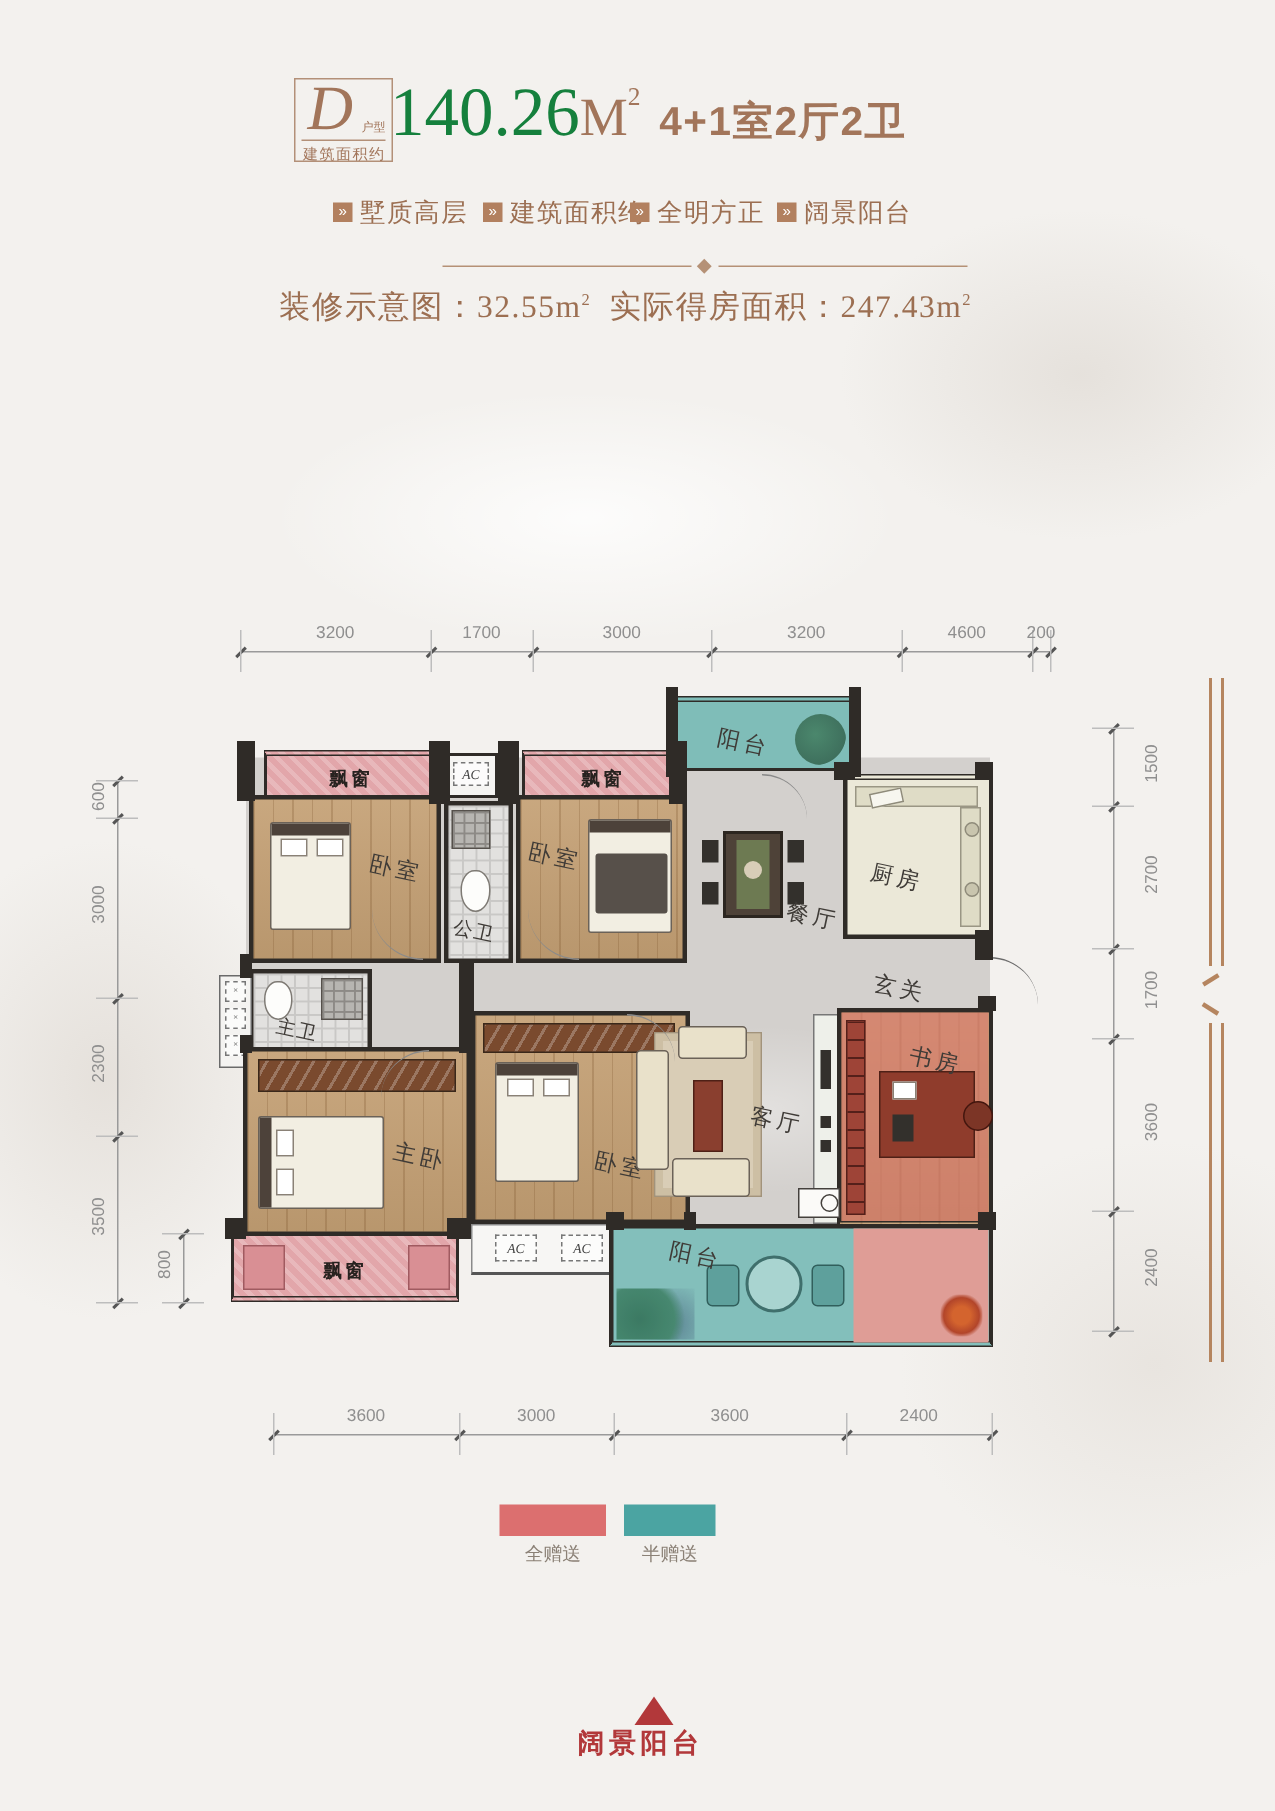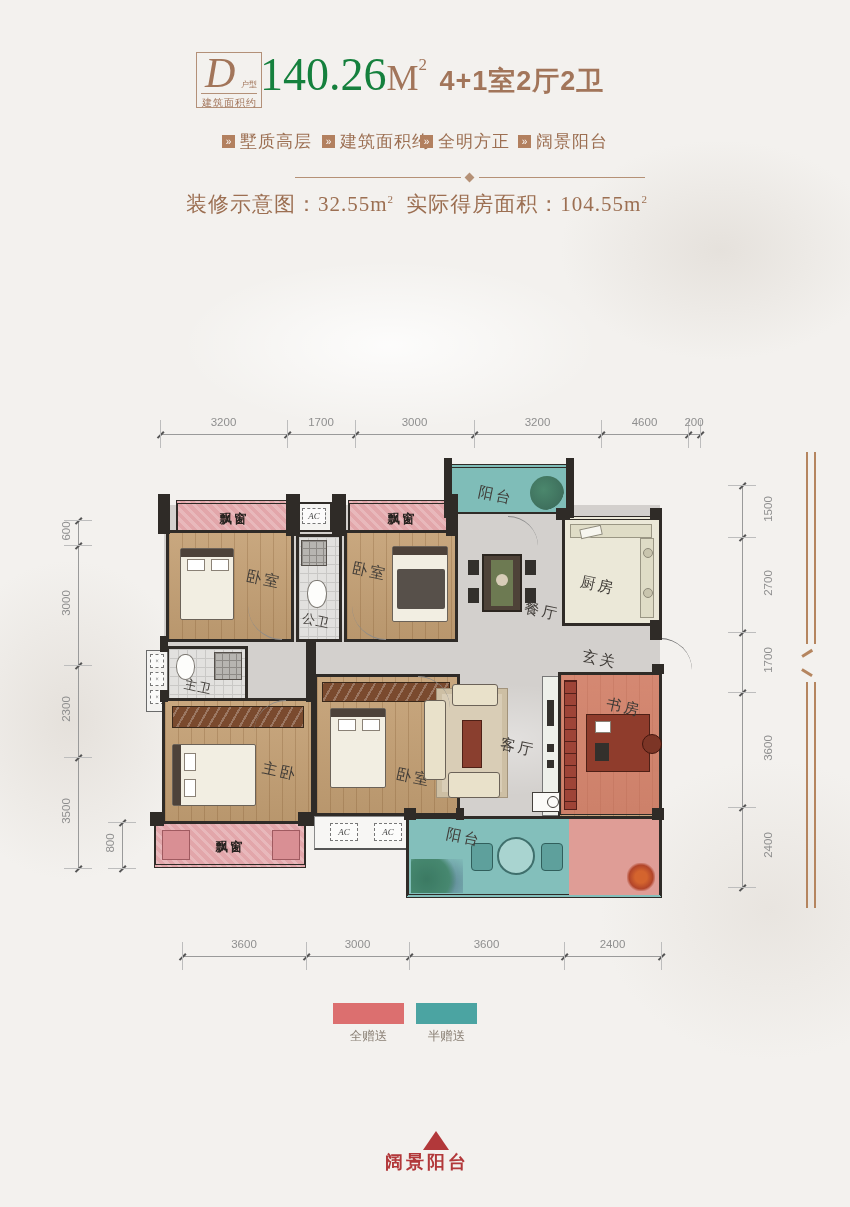--- a/index.html
+++ b/index.html
@@ -91,21 +91,21 @@
   <span class="fic">»</span>
   <span class="ftx">阔景阳台</span>
 </div>
 
 <div class="a divline" style="left:295px;top:177px;width:166px;"></div>
 <div class="a diamond" style="left:466px;top:174px;"></div>
 <div class="a divline" style="left:479px;top:177px;width:166px;"></div>
 
 <div class="a" id="bonus" style="left:186px;top:190px;">
   <span>装修示意图：</span><span>32.55m</span><sup>2</sup>
-  <span style="margin-left:6px;">实际得房面积：</span><span>104.55m</span><sup>2</sup>
+  <span style="margin-left:6px;">实际得房面积：</span><span>247.43m</span><sup>2</sup>
 </div>
 
 <div class="a" id="plan" style="left:0;top:0;width:850px;height:1207px;">
 
   <div class="a marble" style="left:164px;top:505px;width:496px;height:313px;"></div>
 
   <div class="a bay" style="left:176px;top:500px;width:116px;height:32px;">
     <div class="baylabel" style="margin-top:7px;">飘窗</div>
   </div>
   <div class="a room wood" style="left:166px;top:530px;width:128px;height:112px;"></div>

